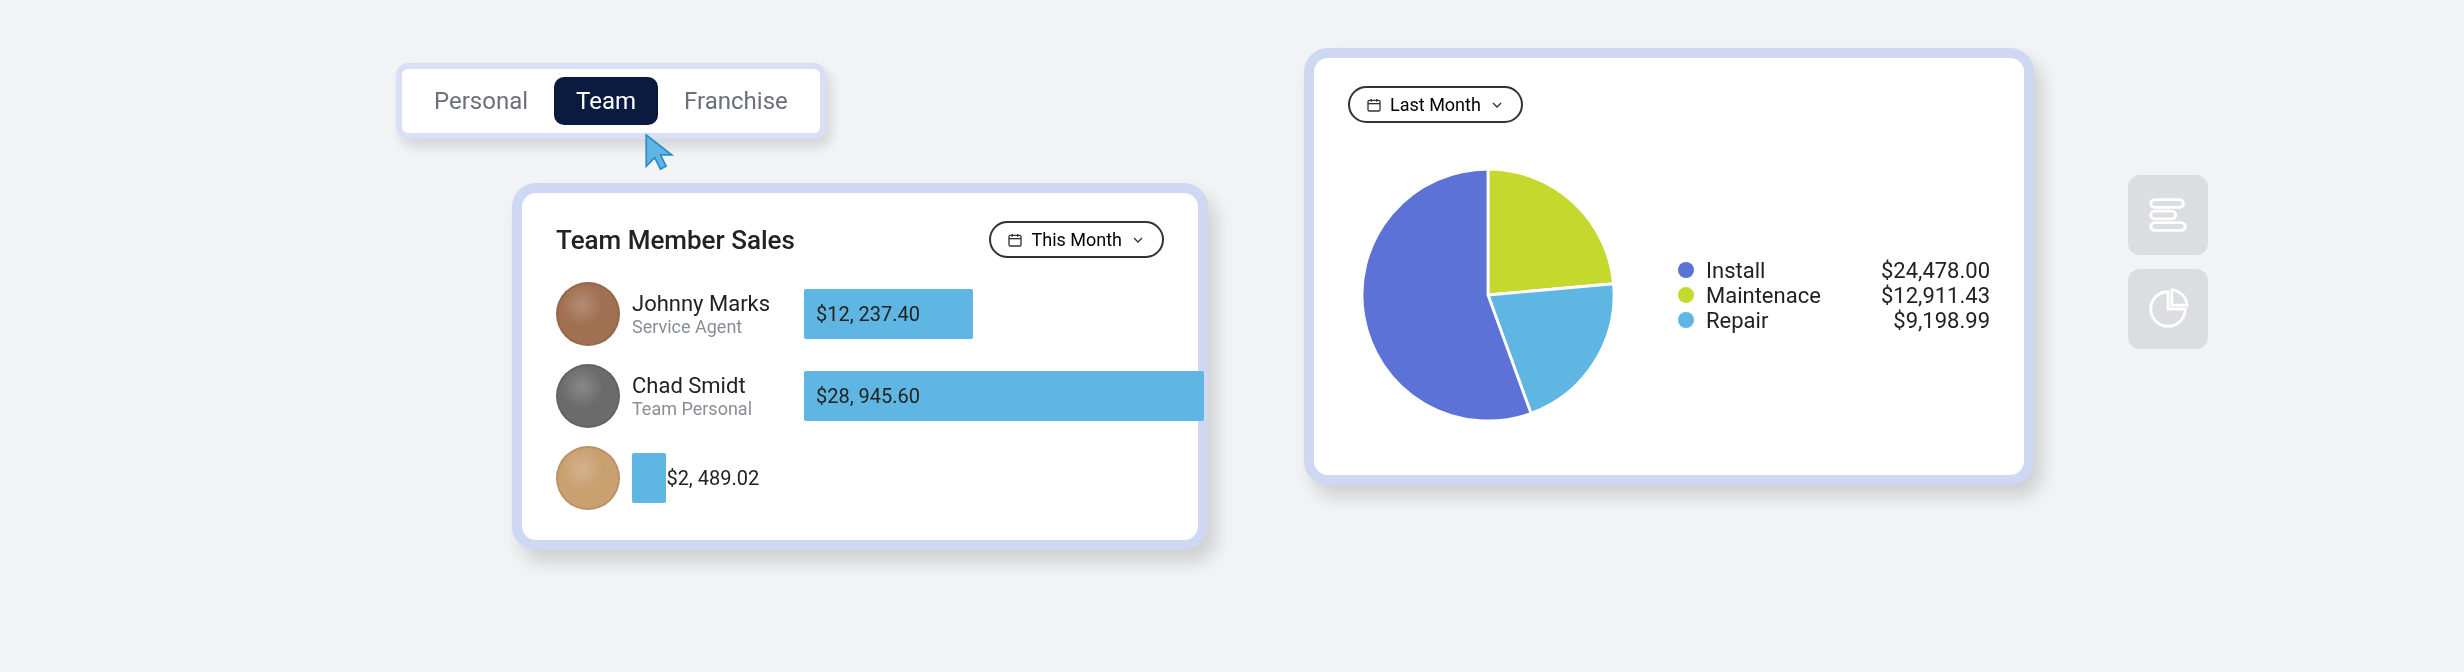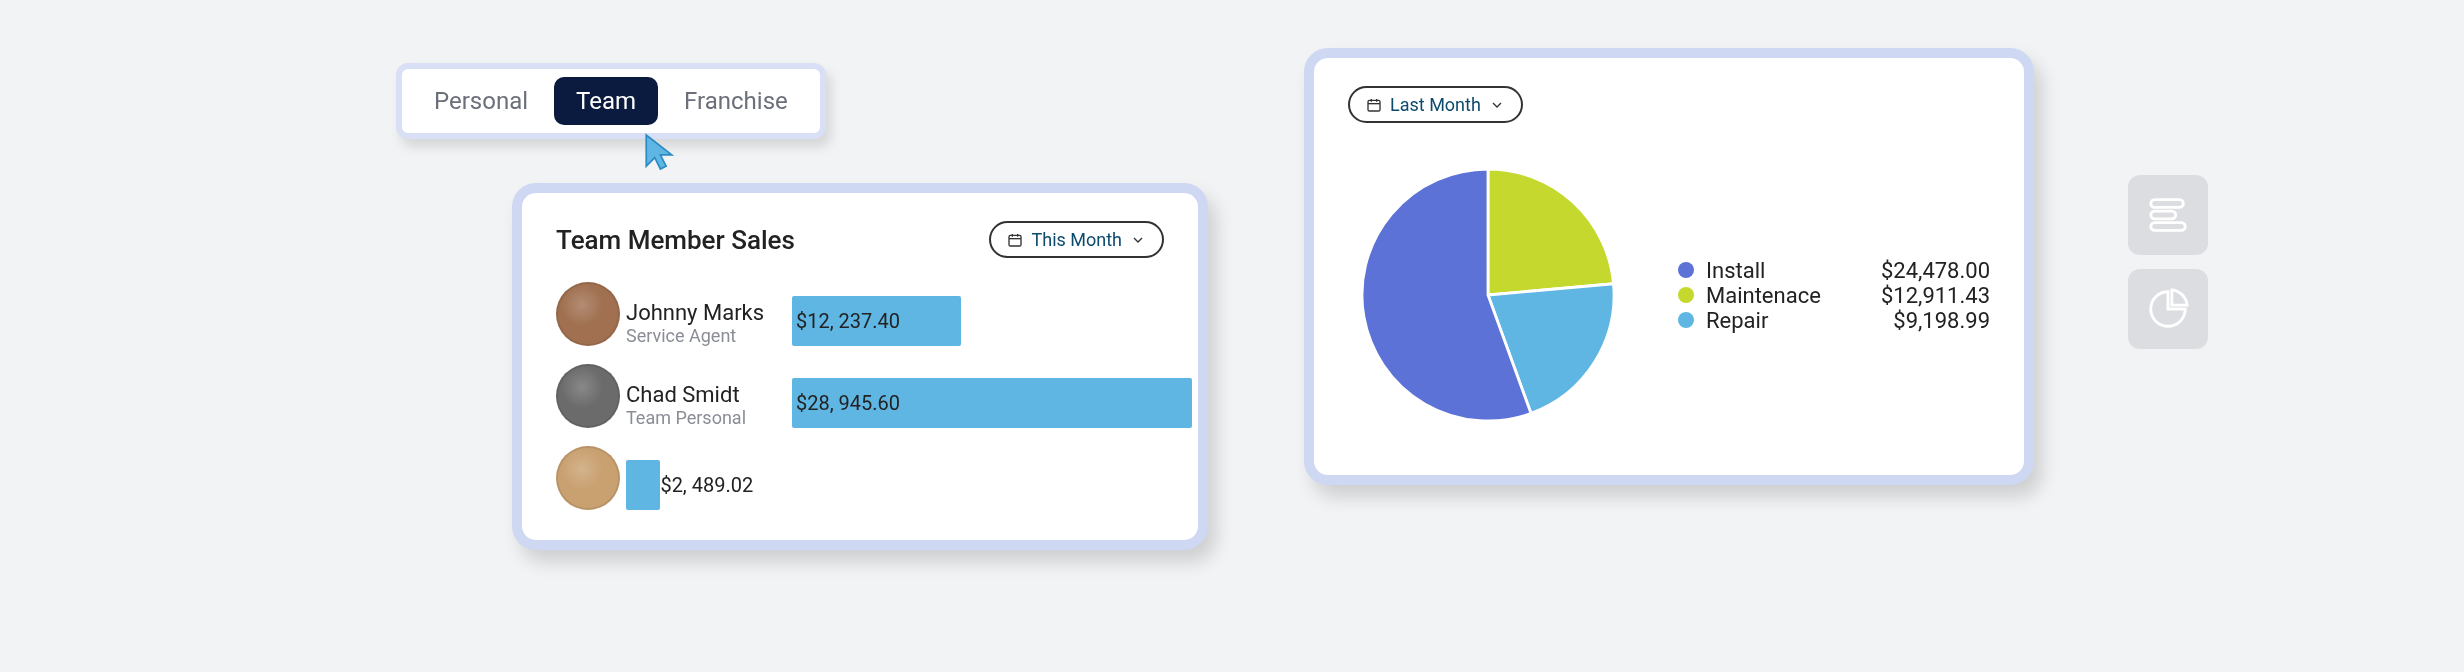--- a/index.html
+++ b/index.html
@@ -64,36 +64,36 @@
 }
 .pill {
   display: flex;
   align-items: center;
   gap: 8px;
   border: 2px solid #333;
   border-radius: 999px;
   padding: 6px 16px;
   font-size: 18px;
   cursor: pointer;
-  color: #0c4a6e;
+  color: #000000;
   background: #fff;
 }
 .pill svg { width: 16px; height: 16px; }
 
 
 .team-card {
   left: 512px;
   top: 183px;
   width: 696px;
 }
 .member-row {
   display: flex;
-  align-items: flex-end;
+  align-items: center;
   padding: 6px 34px 12px;
-  gap: 6px;
+  gap: 12px;
 }
 .avatar {
   width: 64px;
   height: 64px;
   border-radius: 50%;
   flex-shrink: 0;
   border: 2px solid rgba(0,0,0,0.08);
 }
 .member-info {
   width: 160px;
@@ -110,21 +110,21 @@
 .bar-wrap {
   flex: 1;
   position: relative;
   height: 50px;
 }
 .bar {
   height: 50px;
   background: #5fb6e3;
   display: flex;
   align-items: center;
-  padding-left: 4px;
+  padding-left: 12px;
   font-size: 20px;
   color: #222;
   border-radius: 2px;
 }
 .bar-label-out {
   position: absolute;
   left: 0;
   top: 0;
   height: 50px;
   display: flex;

